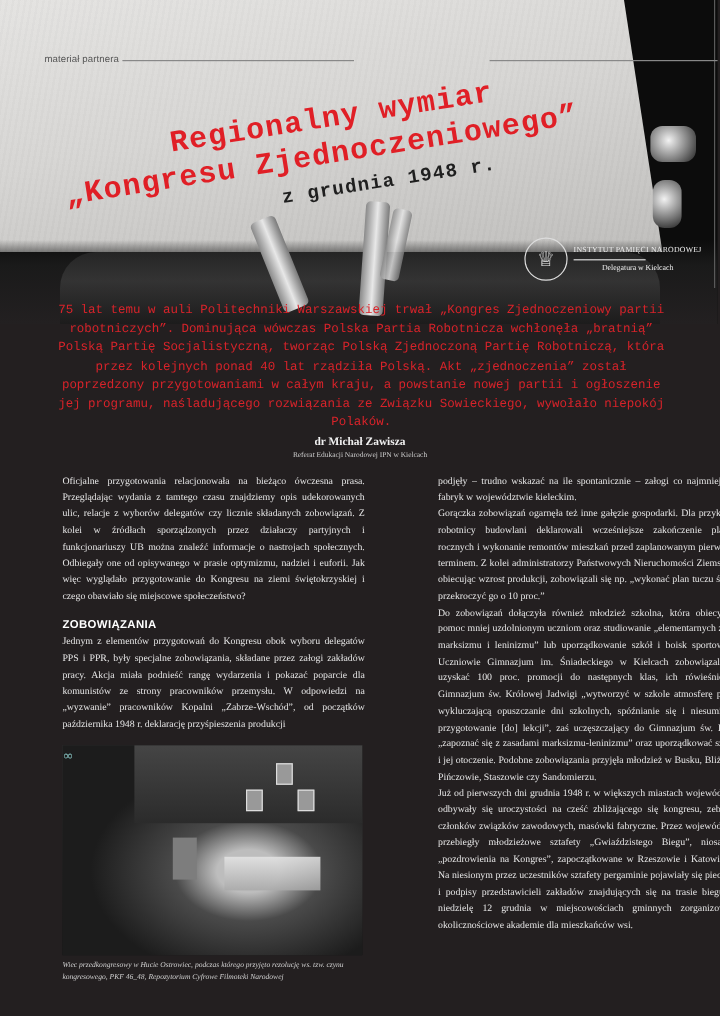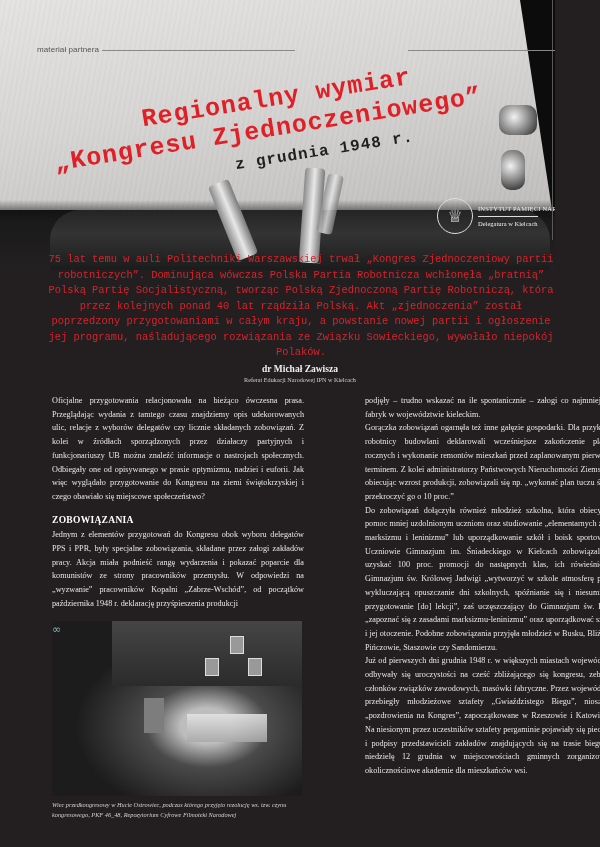--- a/index.html
+++ b/index.html
@@ -3,22 +3,22 @@
 <meta charset="utf-8">
 <style>
   html, body { margin: 0; padding: 0; }
   body {
     width: 600px; height: 847px; overflow: hidden; position: relative;
     background: #231f20;
     font-family: "Liberation Serif", "DejaVu Serif", serif;
   }
   
   .hero {
-    position: absolute; left: 0; top: 0; width: 555px; height: 270px;
-    background: #0c0c0c; overflow: hidden;
+    position: absolute; left: 0; top: 0; width: 598px; height: 270px;
+    background: #0c0c0c; overflow: hidden; text-align: center;
   }
   .paper {
     position: absolute; left: 0; top: 0; width: 560px; height: 220px;
     background: linear-gradient(170deg, #e4e3e1 0%, #d6d5d3 45%, #bdbcba 100%);
     clip-path: polygon(0 0, 520px 0, 552px 210px, 0 210px);
   }
   .paper::after {
     content: ""; position: absolute; inset: 0;
     background: repeating-linear-gradient(100deg, rgba(0,0,0,0.015) 0 2px, rgba(255,255,255,0.02) 2px 5px);
   }
@@ -103,21 +103,21 @@
   
   .col {
     position: absolute; top: 394px; width: 252px;
     color: #e6e6e6; font-size: 8.2px; line-height: 13.7px; text-align: justify;
     hyphens: manual;
   }
   .col-left { left: 52px; }
   .col-right { left: 321px; margin-left: 44px; }
   .col p { margin: 0; }
   .col h2 {
-    font-family: Liberation Serif, serif; font-weight: bold;
+    font-family: Liberation Sans, sans-serif; font-weight: bold;
     font-size: 9.5px; color: #fff; margin: 10px 0 1px 0; letter-spacing: 0.3px;
   }
   .photo {
     position: absolute; left: 52px; top: 621px; width: 250px; height: 175px;
     background: radial-gradient(ellipse at 62% 60%, #bdbdbd 0 12%, #4a4a4a 28%, #1c1c1c 60%),
                 linear-gradient(180deg, #3a3a3a, #111);
     overflow: hidden;
   }
   .photo-wall {
     position: absolute; left: 60px; top: 0; width: 190px; height: 65px;

